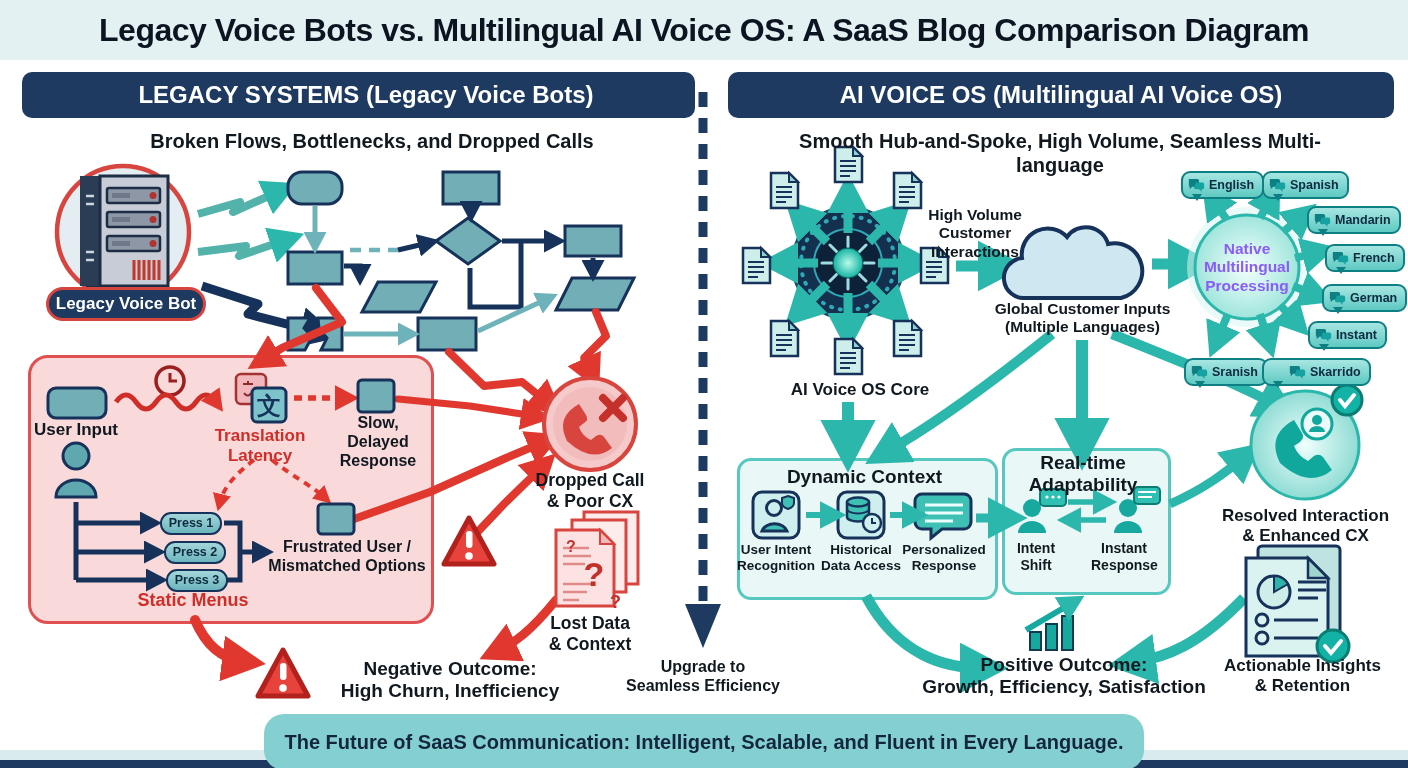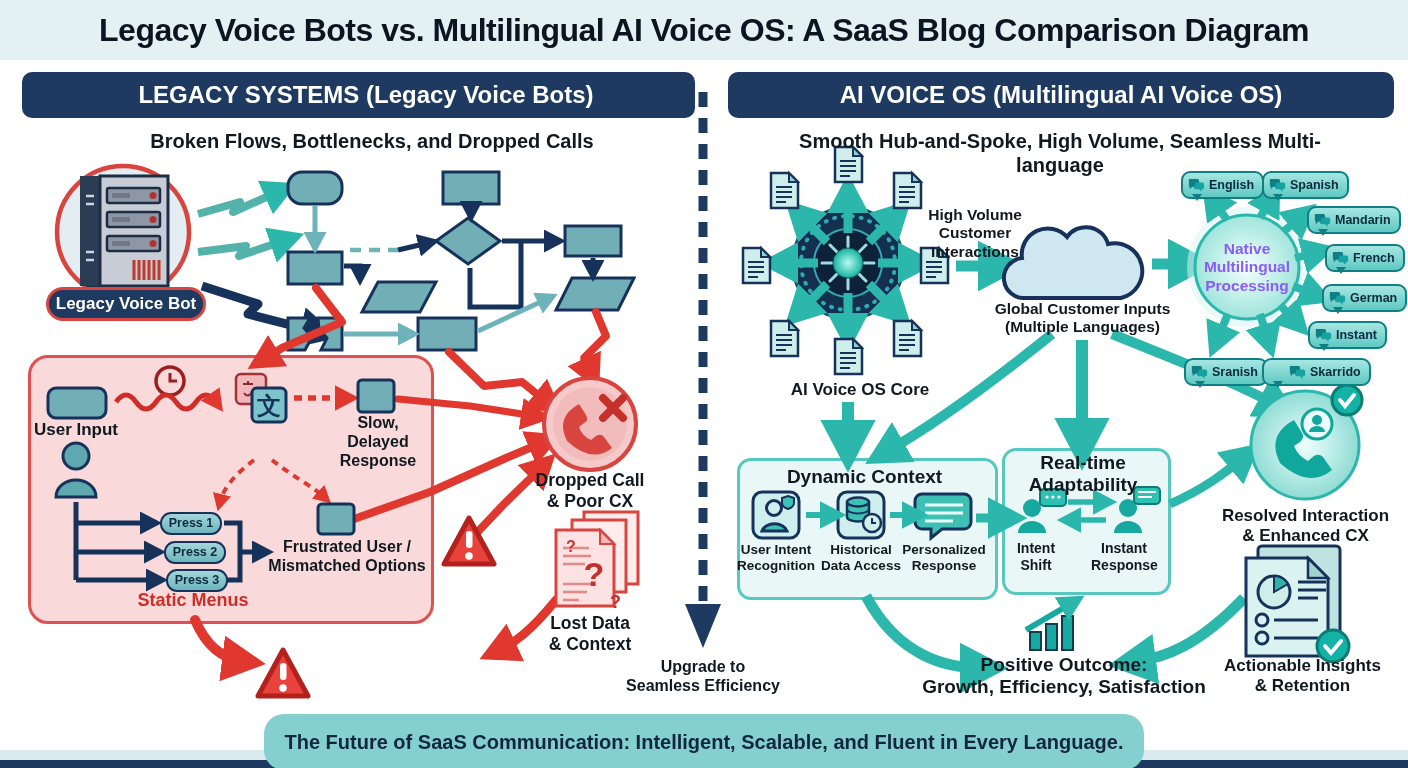--- a/index.html
+++ b/index.html
@@ -334,33 +334,37 @@
       <rect x="40" y="20" width="11" height="34" fill="#17a99f" stroke="#0d3b4f" stroke-width="2"></rect>
       <path d="M4,34 L50,7" stroke="#17a99f" stroke-width="6" marker-end="url(#mt)" fill="none"></path>
     </g>
   </svg>
 
   <div class="lbl" style="left:92px;top:130px;width:560px;font-size:20px;" data-bind="left.subtitle">Broken Flows, Bottlenecks, and Dropped Calls</div>
   <div class="lbl" style="left:765px;top:130px;width:590px;font-size:20px;" data-bind="right.subtitle">Smooth Hub-and-Spoke, High Volume, Seamless Multi-language</div>
   <div id="legacypill" data-bind="left.server_label">Legacy Voice Bot</div>
 
   <div class="lbl" style="left:26px;top:420px;width:100px;font-size:17px;" data-bind="left.user_input">User Input</div>
+  <div class="lbl red" style="left:198px;top:426px;width:124px;font-size:17px;" data-bind="left.translation_latency">Translation
+Latency</div>
   <div class="lbl" style="left:330px;top:414px;width:96px;font-size:16px;" data-bind="left.slow_response">Slow,
 Delayed
 Response</div>
   <div class="press" style="left:160px;top:512px;" data-bind="left.menu_items.0">Press 1</div>
   <div class="press" style="left:164px;top:541px;" data-bind="left.menu_items.1">Press 2</div>
   <div class="press" style="left:166px;top:569px;" data-bind="left.menu_items.2">Press 3</div>
   <div class="lbl red" style="left:128px;top:590px;width:130px;font-size:18px;" data-bind="left.static_menus">Static Menus</div>
   <div class="lbl" style="left:262px;top:538px;width:170px;font-size:16px;" data-bind="left.frustrated">Frustrated User /
 Mismatched Options</div>
   <div class="lbl" style="left:530px;top:470px;width:120px;font-size:17.5px;" data-bind="left.dropped_call">Dropped Call
 &amp; Poor CX</div>
   <div class="lbl" style="left:540px;top:613px;width:100px;font-size:17.5px;" data-bind="left.lost_data">Lost Data
 &amp; Context</div>
+  <div class="lbl" style="left:320px;top:658px;width:260px;font-size:19px;" data-bind="left.negative_outcome">Negative Outcome:
+High Churn, Inefficiency</div>
   <div class="lbl" style="left:618px;top:658px;width:170px;font-size:16px;" data-bind="divider.label">Upgrade to
 Seamless Efficiency</div>
 
   <div class="lbl" style="left:915px;top:206px;width:120px;font-size:15.5px;" data-bind="right.high_volume">High Volume
 Customer
 Interactions</div>
   <div class="lbl" style="left:990px;top:300px;width:185px;font-size:15.5px;" data-bind="right.global_inputs">Global Customer Inputs
 (Multiple Languages)</div>
   <div class="lbl" style="left:778px;top:380px;width:140px;font-size:17px;margin-left:12px;" data-bind="right.core_label">AI Voice OS Core</div>
   <div class="lbl navytxt" style="left:1197px;top:240px;width:100px;font-size:15.5px;" data-bind="right.nmp">Native

